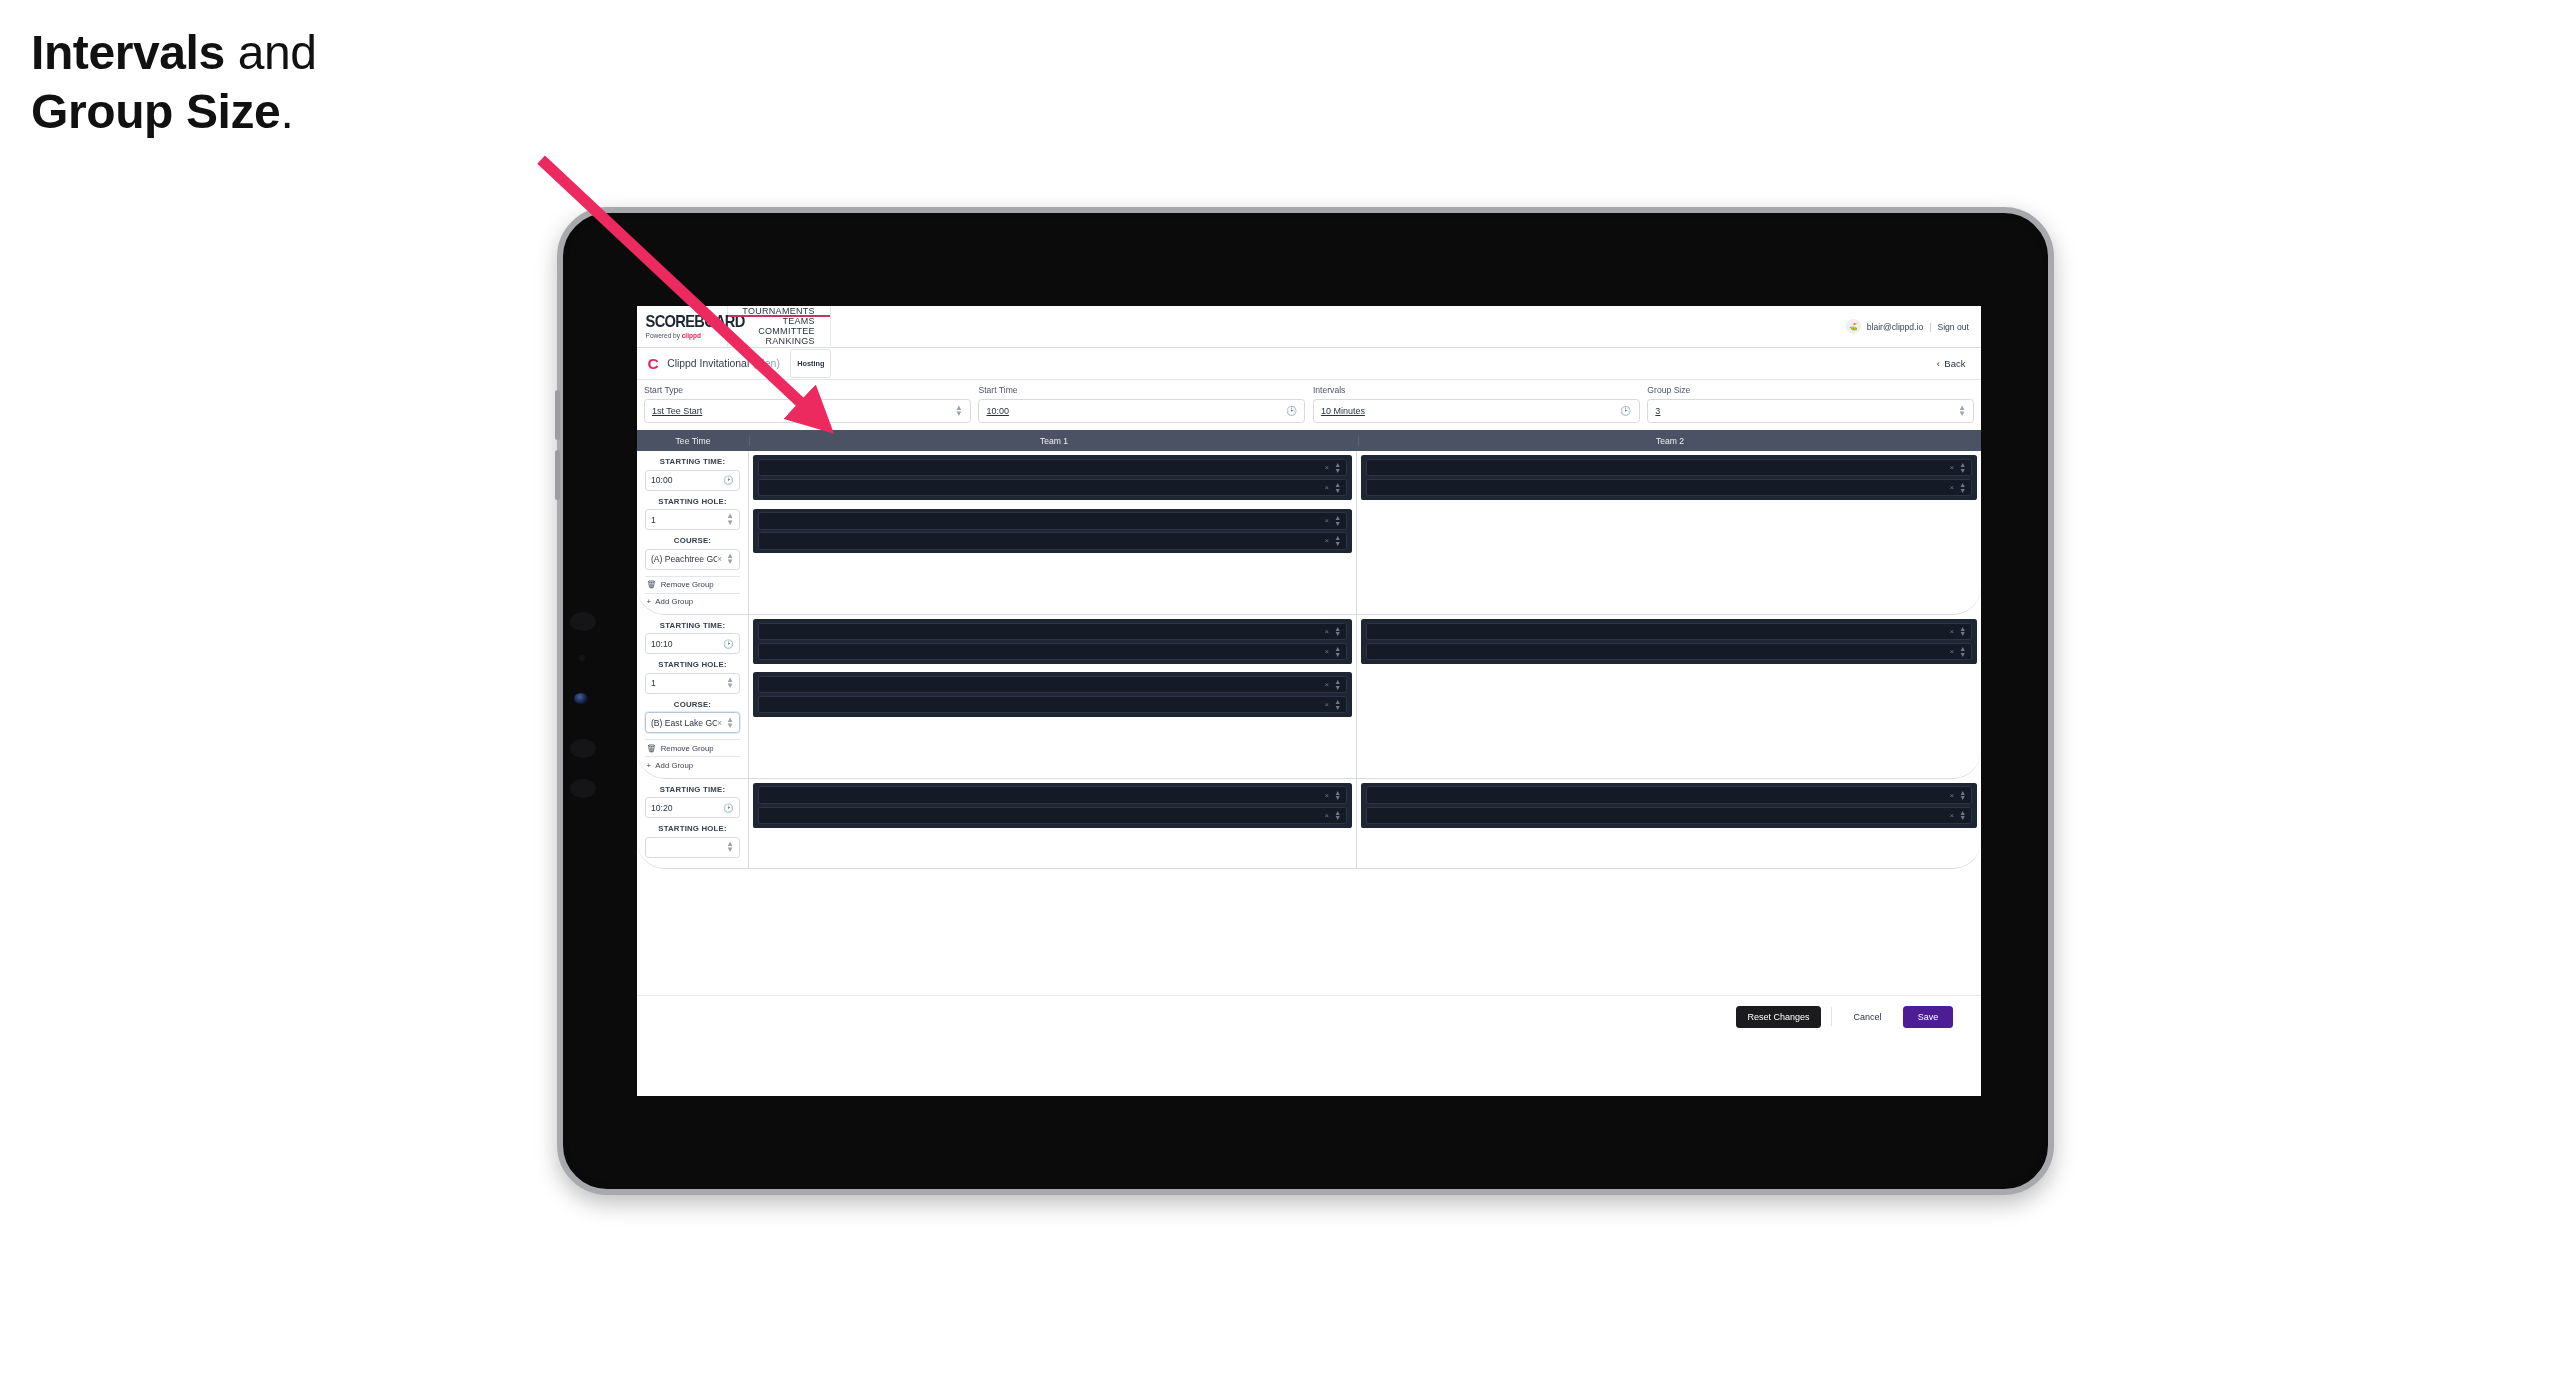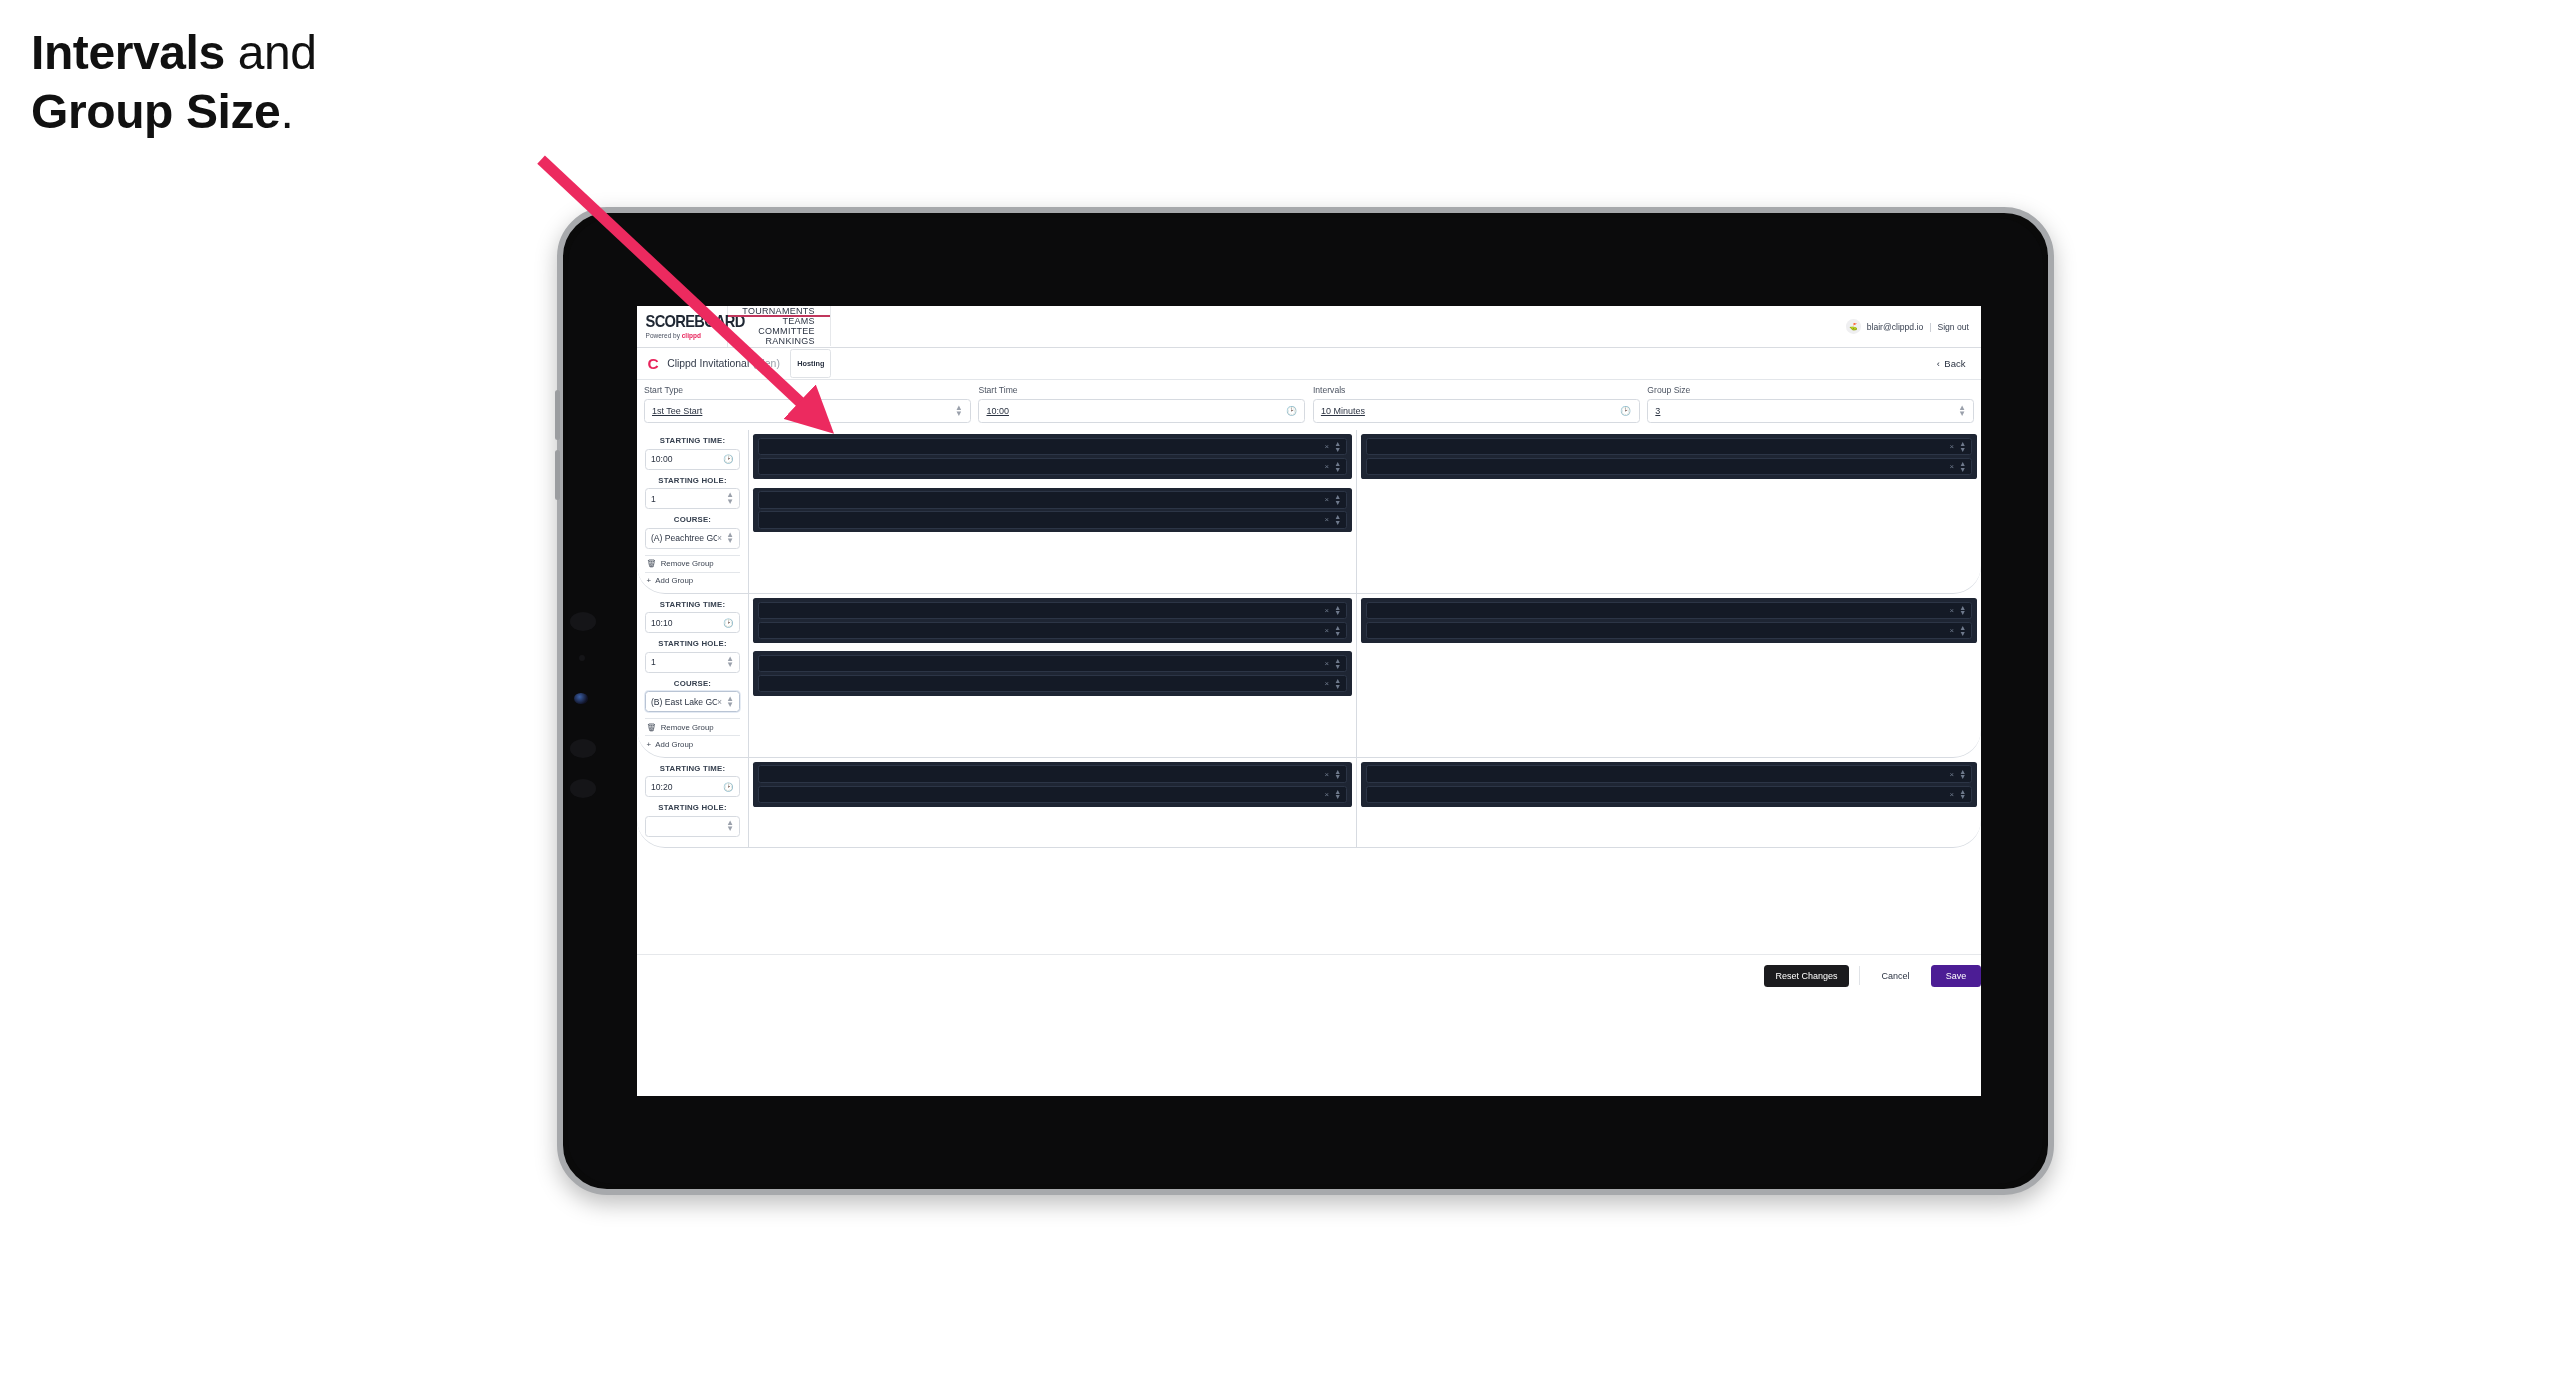--- a/index.html
+++ b/index.html
@@ -342,21 +342,22 @@
 
   
   .footer {
     height: 41px;
     background: #fff;
     border-top: 0.9px solid #e6e8eb;
     display: flex;
     align-items: center;
     justify-content: flex-end;
     gap: 10.4px;
-    padding-right: 0;
+    padding-right: 28px;
+    margin-top: 20px;
   }
   .btn {
     font-size: 9px;
     border-radius: 3.5px;
     padding: 6px 11.2px;
     cursor: pointer;
     border: none;
     font-family: "Liberation Sans", sans-serif;
   }
   .btn-reset { background: #1b1b1e; color: #fff; }
@@ -449,20 +450,25 @@
       <div class="ctrl-field">
         <span class="ctrl-value">3</span>
         <span class="stepper-ico">
             <span>▲</span>
             <span>▼</span>
           </span>
       </div>
     </div>
   </div>
 
+  <div class="table-head">
+    <div class="th-tee">Tee Time</div>
+    <div class="th-t1">Team 1</div>
+    <div class="th-t2">Team 2</div>
+  </div>
 
   <div class="table-body">
 
     <div class="tee-row">
       <div class="cell-tee">
         <div class="mini-label">STARTING TIME:</div>
         <div class="mini-field">
           <span class="val">10:00</span>
           <span class="clock-ico">🕑</span>
         </div>

